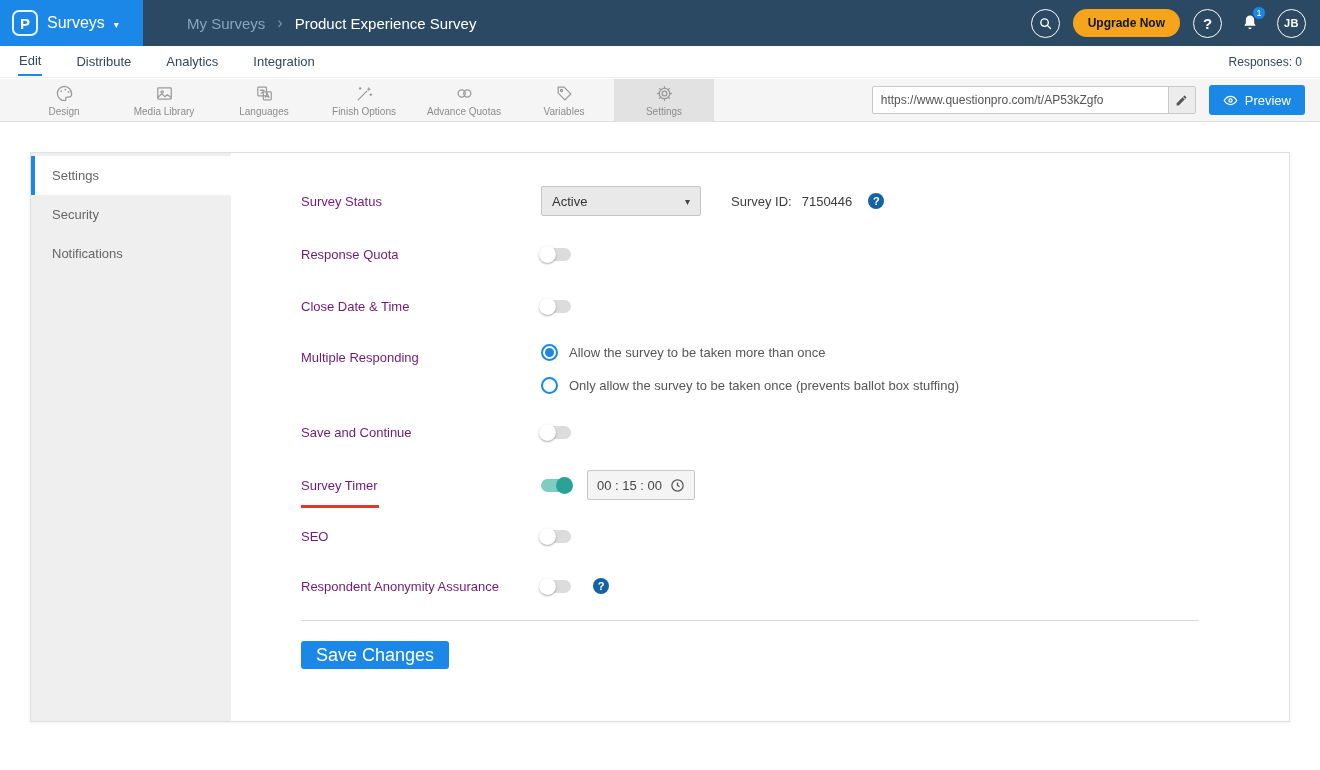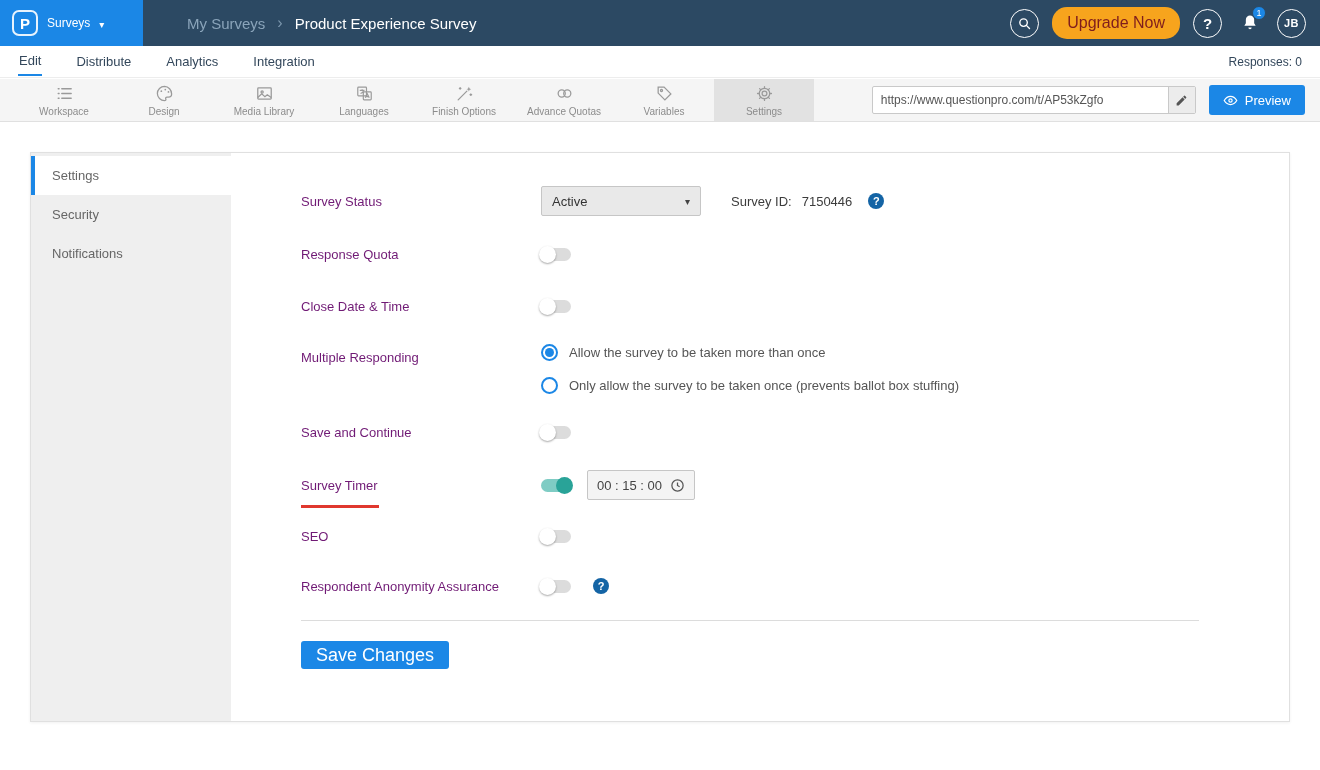--- a/index.html
+++ b/index.html
@@ -19,33 +19,33 @@
   }
   .logo-block {
     width:143px; height:100%; background:#1b87e6;
     display:flex; align-items:center; padding-left:12px; gap:9px; cursor:pointer;
   }
   .logo-mark {
     width:26px; height:26px; border:2px solid rgba(255,255,255,.9); border-radius:7px;
     color:#fff; font-weight:bold; font-size:15px;
     display:flex; align-items:center; justify-content:center;
   }
-  .logo-appname { color:#fff; font-size:12px; font-weight:500; }
+  .logo-appname { color:#fff; font-size:16px; font-weight:500; }
   .logo-caret { color:#fff; font-size:10px; margin-top:2px; }
   .breadcrumb { display:flex; align-items:center; gap:12px; margin-left:44px; font-size:15px; }
   .bc-parent { color:#8aa4ba; cursor:pointer; }
   .bc-sep { color:#7b96ad; font-size:16px; }
   .bc-current { color:#ffffff; }
   .header-right { margin-left:auto; display:flex; align-items:center; gap:13px; padding-right:14px; }
   .hdr-circle {
     width:29px; height:29px; border:1.5px solid #fff; border-radius:50%;
     display:flex; align-items:center; justify-content:center; color:#fff; cursor:pointer; flex:none;
   }
   .upgrade-btn {
-    background:#f7a41d; color:#7f1d1d; font-size:16px; font-weight:normal;
+    background:#f7a41d; color:#0f172a; font-size:12px; font-weight:bold;
     padding:7px 15px; border-radius:15px; border:none; cursor:pointer;
   }
   .hdr-help { font-size:15px; font-weight:bold; }
   .bell-wrap { position:relative; cursor:pointer; width:29px; height:29px; display:flex; align-items:center; justify-content:center; }
   .bell-badge {
     position:absolute; top:-3px; right:-2px; min-width:14px; height:14px; border-radius:7px;
     background:#1b87e6; color:#fff; font-size:9px; display:flex; align-items:center; justify-content:center;
     border:1px solid #2c4963; padding:0 2px;
   }
   .avatar { font-size:11px; font-weight:bold; letter-spacing:.5px; }
@@ -194,28 +194,20 @@
 <div class="tabs-row">
   <span class="tab active">Edit</span>
   <span class="tab">Distribute</span>
   <span class="tab">Analytics</span>
   <span class="tab">Integration</span>
   <span class="responses">Responses: 0</span>
 </div>
 
 <div class="toolbar">
 
-  <div class="tool-item">
-    <span>
-      <svg width="19" height="19" viewBox="0 0 24 24" fill="none" stroke-width="1.6" stroke-linecap="round">
-        <path d="M8.5 6h12M8.5 12h12M8.5 18h12M4 6h1.2M4 12h1.2M4 18h1.2"></path>
-      </svg>
-    </span>
-    <span class="tool-label">Workspace</span>
-  </div>
 
   <div class="tool-item">
     <span>
       <svg width="19" height="19" viewBox="0 0 24 24" fill="none" stroke-width="1.6">
         <path d="M12 3a9 9 0 1 0 0 18c1.5 0 2.2-1 1.6-2.2-.6-1.2.2-2.3 1.6-2.3H17a4 4 0 0 0 4-4A9.4 9.4 0 0 0 12 3z"></path>
         <circle cx="8" cy="9" r="1.1" fill="#9a9a9a" stroke="none"></circle>
         <circle cx="13" cy="7" r="1.1" fill="#9a9a9a" stroke="none"></circle>
         <circle cx="17" cy="10" r="1.1" fill="#9a9a9a" stroke="none"></circle>
       </svg>
     </span>

